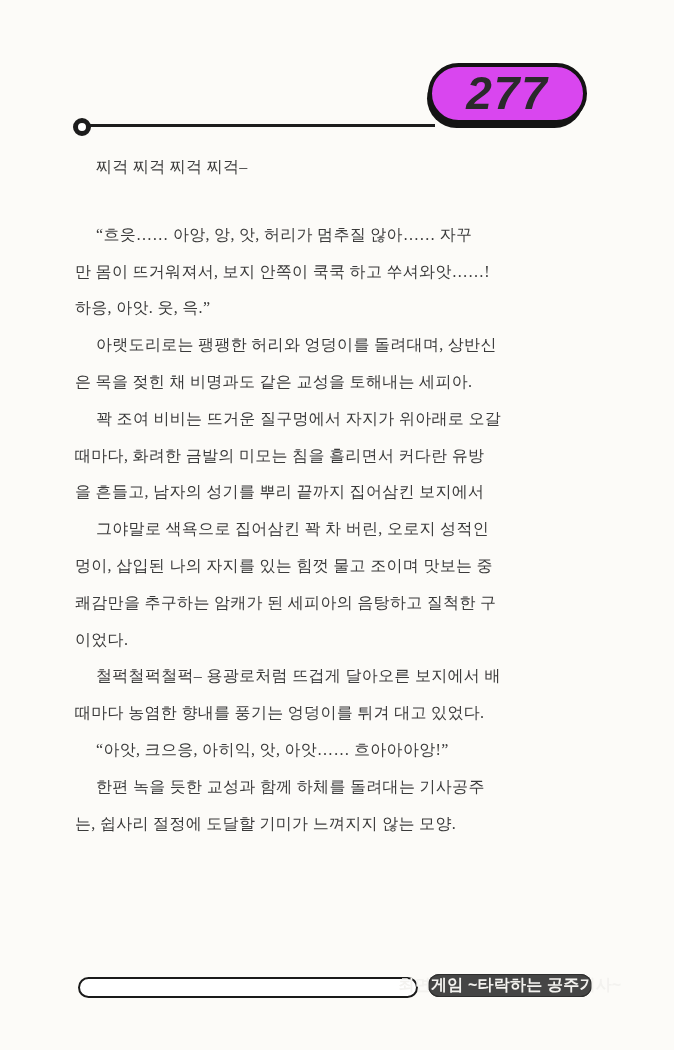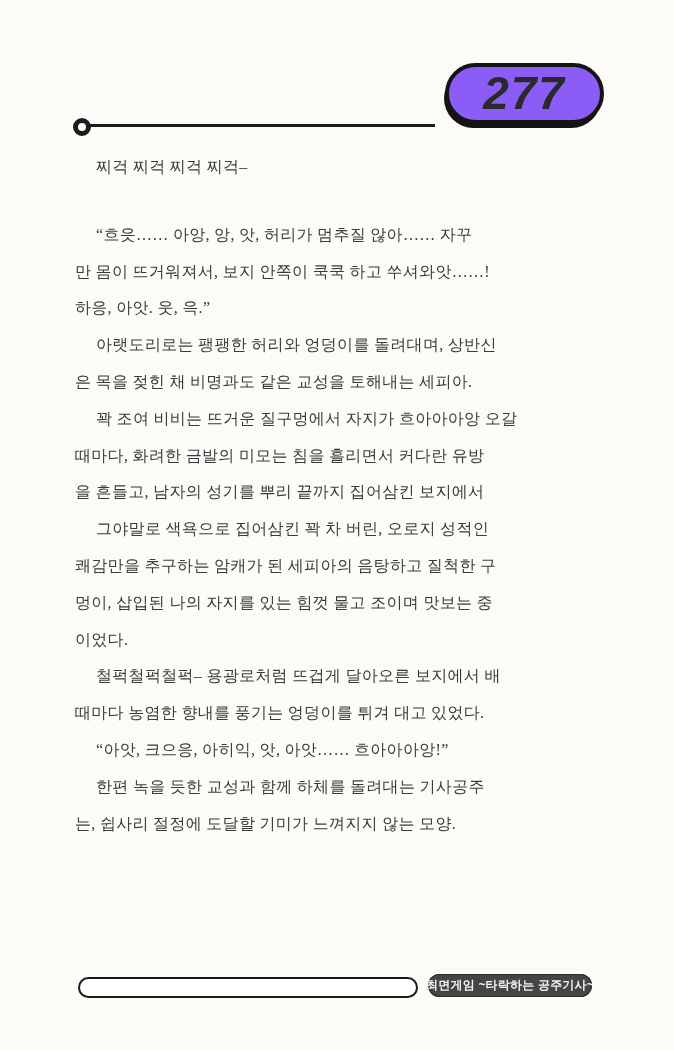--- a/index.html
+++ b/index.html
@@ -16,23 +16,23 @@
   .header-rule{
     position:absolute;left:90px;top:124px;
     width:345px;height:3px;background:#1c1c1c;
   }
   .ring{
     position:absolute;left:73px;top:118px;
     width:8px;height:8px;background:#fff;
     border:5px solid #1c1c1c;border-radius:50%;
   }
   .page-badge{
-    position:absolute;left:445px;top:63px;
+    position:absolute;left:428px;top:63px;
     width:151px;height:53px;
-    background:#8b5cf6;
+    background:#d946ef;
     border:4px solid #141414;border-radius:31px;
     box-shadow:-2px 5px 0 -1px #141414;
     display:flex;align-items:center;justify-content:center;
   }
   .page-badge .num{
     font-family:"Liberation Sans","DejaVu Sans",sans-serif;
     font-weight:bold;font-style:italic;
     font-size:46px;letter-spacing:2px;color:#2a2a2a;
     transform:translateY(-1px);
   }
@@ -55,21 +55,21 @@
   }
   .footer-badge{
     position:absolute;left:428px;top:974px;
     width:164px;height:23px;
     background:#454545;border-radius:12px;
     display:flex;align-items:center;justify-content:center;
     box-shadow:0 0 0 1px #2e2e2e inset;
   }
   .footer-badge .title{
     font-family:"Liberation Sans","DejaVu Sans",sans-serif;
-    font-size:12px;font-weight:bold;
+    font-size:16px;font-weight:bold;
     color:#f3f2ef;letter-spacing:0.2px;white-space:nowrap;
   }
 </style>
 </head>
 <body>
 
 <div class="page">
 
   <div class="ring"></div>
   <div class="header-rule"></div>
@@ -77,26 +77,26 @@
     <span class="num">277</span>
   </div>
 
   <div class="text-block">
     <div class="line indent gap-after">찌걱 찌걱 찌걱 찌걱–</div>
     <div class="line indent">“흐읏…… 아앙, 앙, 앗, 허리가 멈추질 않아…… 자꾸</div>
     <div class="line">만 몸이 뜨거워져서, 보지 안쪽이 쿡쿡 하고 쑤셔와앗……!</div>
     <div class="line">하응, 아앗. 웃, 윽.”</div>
     <div class="line indent">아랫도리로는 팽팽한 허리와 엉덩이를 돌려대며, 상반신</div>
     <div class="line">은 목을 젖힌 채 비명과도 같은 교성을 토해내는 세피아.</div>
-    <div class="line indent">꽉 조여 비비는 뜨거운 질구멍에서 자지가 흐아아아앙 오갈</div>
+    <div class="line indent">꽉 조여 비비는 뜨거운 질구멍에서 자지가 위아래로 오갈</div>
     <div class="line">때마다, 화려한 금발의 미모는 침을 흘리면서 커다란 유방</div>
     <div class="line">을 흔들고, 남자의 성기를 뿌리 끝까지 집어삼킨 보지에서</div>
     <div class="line indent">그야말로 색욕으로 집어삼킨 꽉 차 버린, 오로지 성적인</div>
+    <div class="line">멍이, 삽입된 나의 자지를 있는 힘껏 물고 조이며 맛보는 중</div>
     <div class="line">쾌감만을 추구하는 암캐가 된 세피아의 음탕하고 질척한 구</div>
-    <div class="line">멍이, 삽입된 나의 자지를 있는 힘껏 물고 조이며 맛보는 중</div>
     <div class="line">이었다.</div>
     <div class="line indent">철퍽철퍽철퍽– 용광로처럼 뜨겁게 달아오른 보지에서 배</div>
     <div class="line">때마다 농염한 향내를 풍기는 엉덩이를 튀겨 대고 있었다.</div>
     <div class="line indent">“아앗, 크으응, 아히익, 앗, 아앗…… 흐아아아앙!”</div>
     <div class="line indent">한편 녹을 듯한 교성과 함께 하체를 돌려대는 기사공주</div>
     <div class="line">는, 쉽사리 절정에 도달할 기미가 느껴지지 않는 모양.</div>
   </div>
 
   <div class="footer-box"></div>
   <div class="footer-badge">

